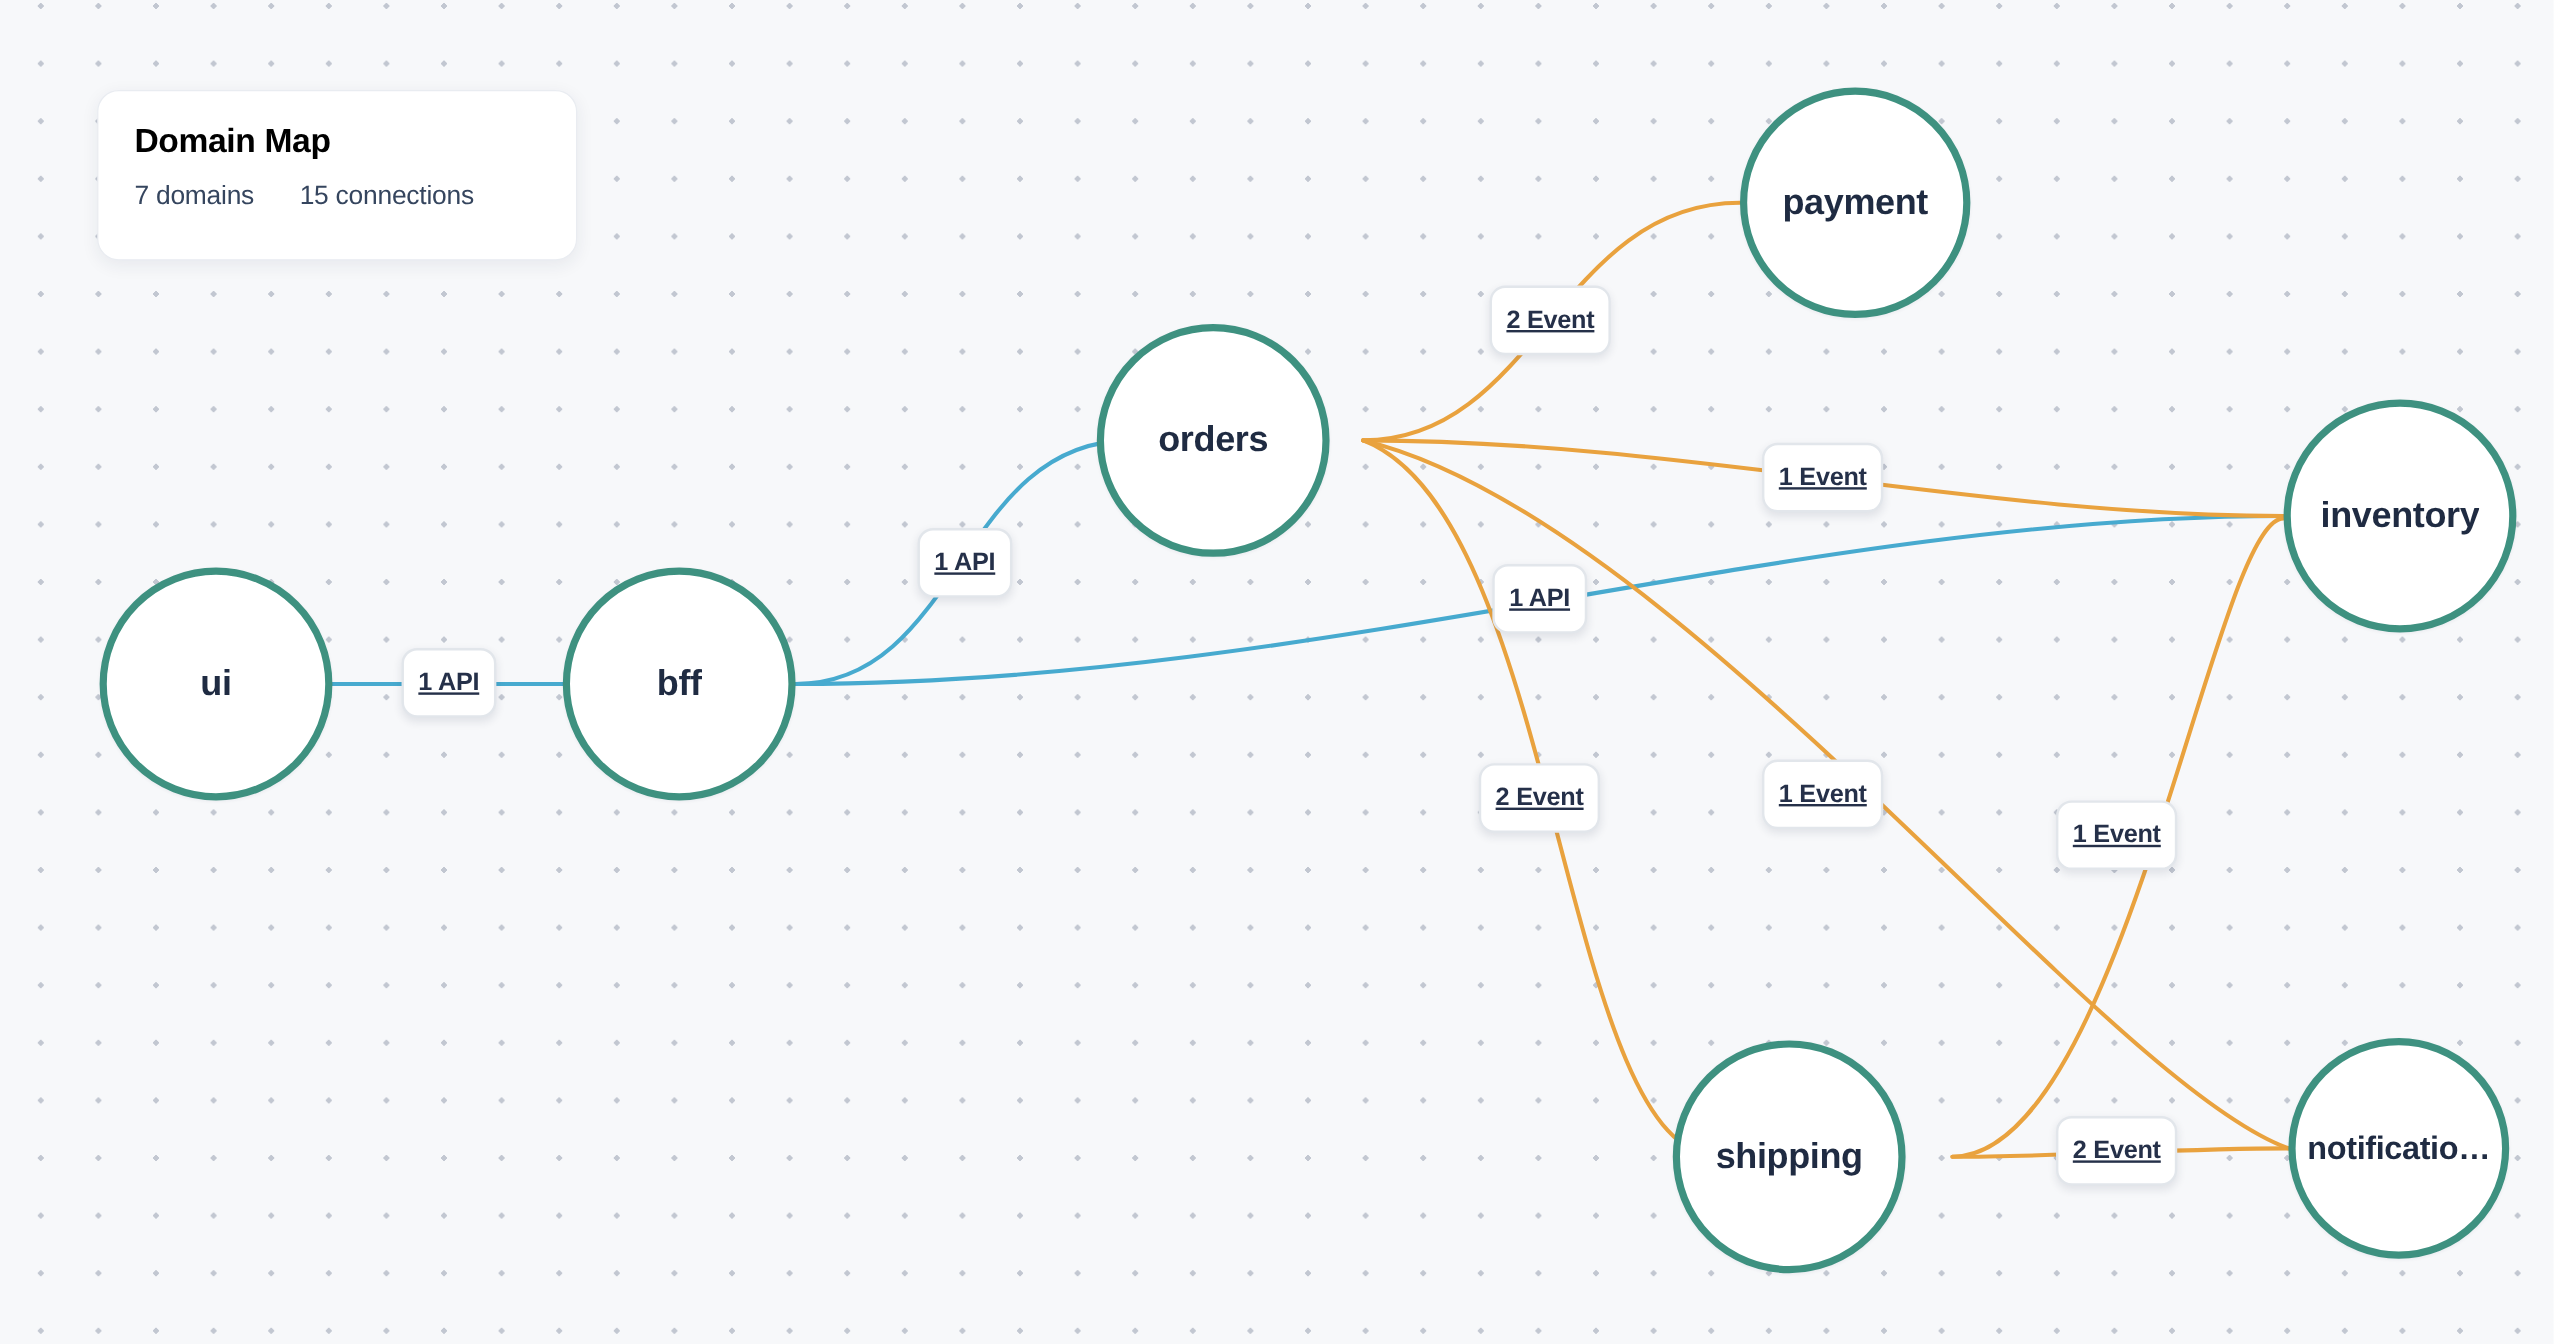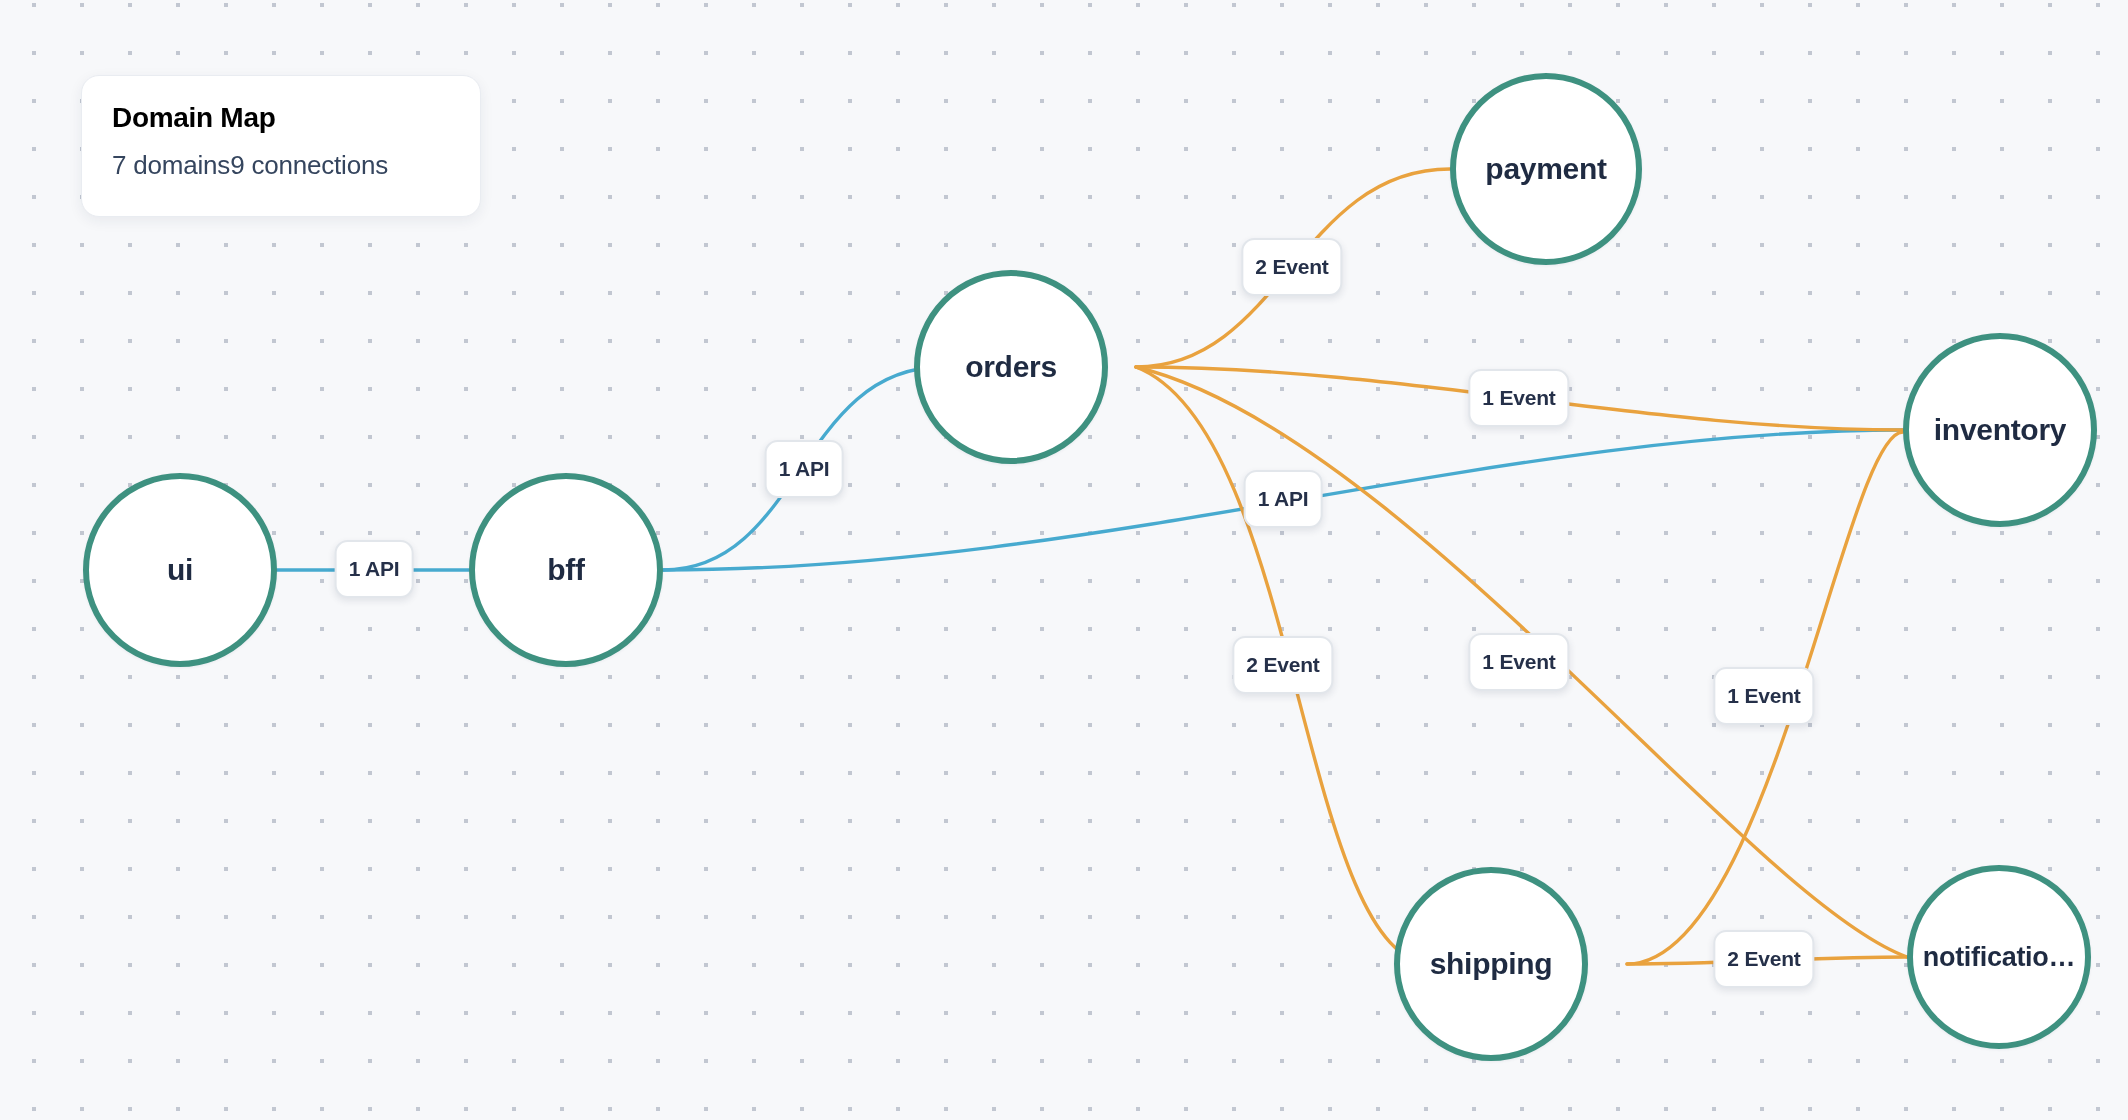--- a/index.html
+++ b/index.html
@@ -68,20 +68,21 @@
     height: 54px;
     display: flex;
     align-items: center;
     justify-content: center;
     font-size: 21px;
     font-weight: bold;
     color: var(--chiptext, #253049);
     letter-spacing: -0.2px;
     white-space: nowrap;
     cursor: pointer;
+    text-decoration: underline;
   }
   .panel {
     position: absolute;
     left: 81px;
     top: 75px;
     width: 400px;
     height: 142px;
     box-sizing: border-box;
     background: #ffffff;
     border: 1px solid #e9ecf1;
@@ -91,21 +92,22 @@
   }
   .panel-title {
     font-size: 28px;
     font-weight: bold;
     color: #000000;
     letter-spacing: -0.3px;
     margin: 0 0 16px 0;
   }
   .panel-stats {
     display: flex;
-    font-size: 26px;
+    gap: 38px;
+    font-size: 22px;
     color: #35455e;
     letter-spacing: -0.2px;
   }
 </style>
 </head>
 <body>
 
 <div class="canvas" style="width: 2128px; height: 1120px;">
 
   <svg class="edges-layer" xmlns="http://www.w3.org/2000/svg" viewBox="0 0 2128 1120">
@@ -153,17 +155,17 @@
       <div class="chip" style="left: 1283px; top: 665px;">2 Event</div>
       <div class="chip" style="left: 1519px; top: 662px;">1 Event</div>
       <div class="chip" style="left: 1764px; top: 696px;">1 Event</div>
       <div class="chip" style="left: 1764px; top: 959px;">2 Event</div>
     </div>
 
   <div class="panel">
     <div class="panel-title">Domain Map</div>
     <div class="panel-stats">
       <span>7 domains</span>
-      <span>9 connections</span>
+      <span>15 connections</span>
     </div>
   </div>
 
 </div>
 
 </body></html>

